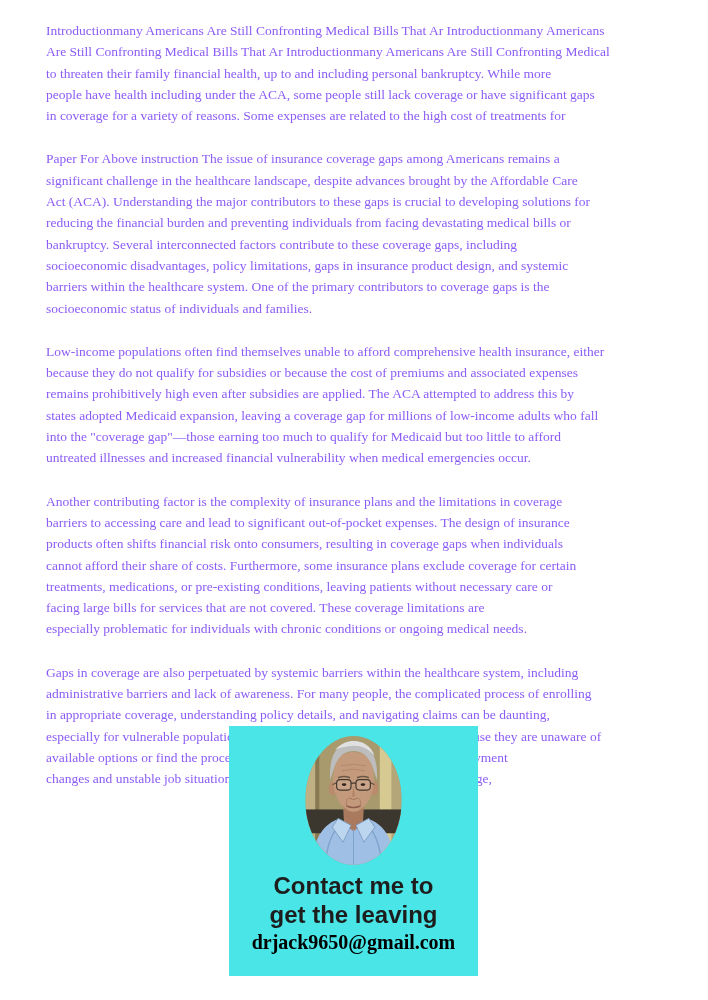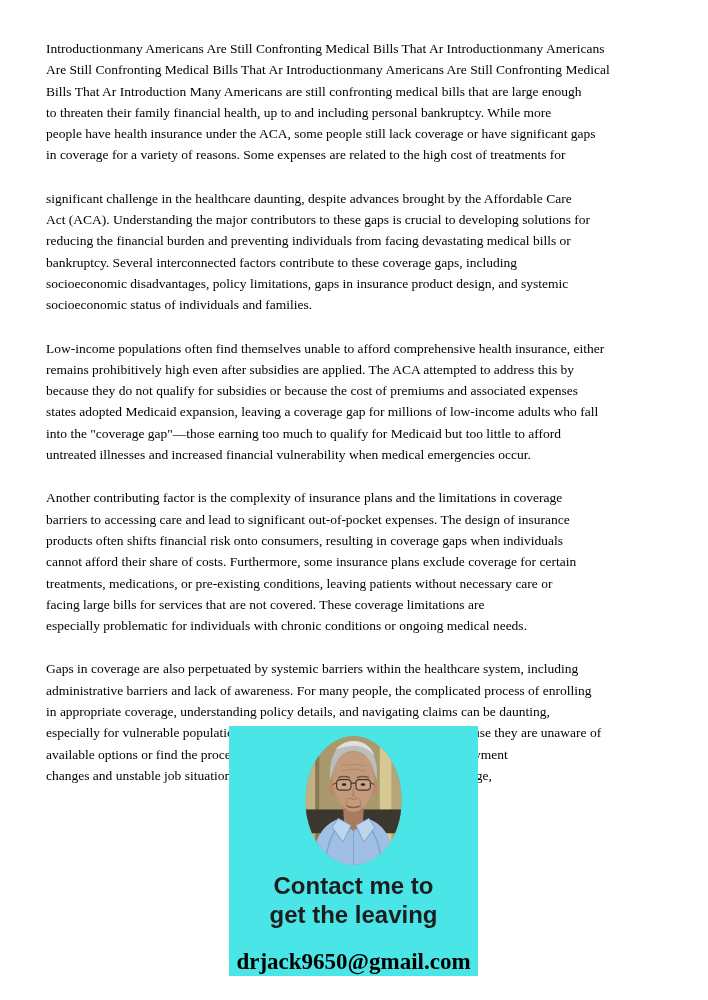--- a/index.html
+++ b/index.html
@@ -2,71 +2,72 @@
 <html><head>
 <meta charset="utf-8">
 <style>
   html,body{margin:0;padding:0;}
   body{
     width:708px;height:1000px;position:relative;overflow:hidden;
     background:#ffffff;
     font-family:"Liberation Serif", serif;
   }
   .doc{
-    position:absolute;left:46px;top:38px;width:622px;
-    color:#000000;font-size:13.5px;line-height:21.3px;
+    position:absolute;left:46px;top:20px;width:622px;
+    color:#8b5cf6;font-size:13.5px;line-height:21.3px;
   }
   .para{margin:0 0 22px 0;padding:0;}
   .ln{display:block;white-space:nowrap;}
   .promo{
     position:absolute;left:229px;top:726px;width:249px;height:250px;
     background:#49e5e7;text-align:center;z-index:5;
   }
   .portrait{
     width:97px;height:129px;margin:10px auto 0 auto;display:block;
   }
   .promo-heading{
     margin-top:6px;
     font-family:"Liberation Sans", sans-serif;
     font-weight:700;font-size:24px;line-height:29px;color:#1d1d1d;
   }
   .promo-heading span{display:block;}
   .promo-email{
-    margin-top:20px;
+    margin-top:0;
     font-family:"Liberation Serif", serif;
-    font-weight:700;font-size:23px;line-height:26px;color:#000000;
+    font-weight:700;font-size:20px;line-height:26px;color:#000000;
   }
 </style>
 </head>
 <body>
 
 <div class="doc">
 
   <p class="para">
     <span class="ln">Introductionmany Americans Are Still Confronting Medical Bills That Ar Introductionmany Americans</span>
     <span class="ln">Are Still Confronting Medical Bills That Ar Introductionmany Americans Are Still Confronting Medical</span>
-    <span class="ln">Bills That Ar Introduction Many Americans are still confronting medical bills that are large enough</span>
     <span class="ln">to threaten their family financial health, up to and including personal bankruptcy. While more</span>
-    <span class="ln">people have health insurance under the ACA, some people still lack coverage or have significant gaps</span>
+    <span class="ln">people have health including under the ACA, some people still lack coverage or have significant gaps</span>
     <span class="ln">in coverage for a variety of reasons. Some expenses are related to the high cost of treatments for</span>
   </p>
 
   <p class="para">
-    <span class="ln">significant challenge in the healthcare daunting, despite advances brought by the Affordable Care</span>
+    <span class="ln">Paper For Above instruction The issue of insurance coverage gaps among Americans remains a</span>
+    <span class="ln">significant challenge in the healthcare landscape, despite advances brought by the Affordable Care</span>
     <span class="ln">Act (ACA). Understanding the major contributors to these gaps is crucial to developing solutions for</span>
     <span class="ln">reducing the financial burden and preventing individuals from facing devastating medical bills or</span>
     <span class="ln">bankruptcy. Several interconnected factors contribute to these coverage gaps, including</span>
     <span class="ln">socioeconomic disadvantages, policy limitations, gaps in insurance product design, and systemic</span>
+    <span class="ln">barriers within the healthcare system. One of the primary contributors to coverage gaps is the</span>
     <span class="ln">socioeconomic status of individuals and families.</span>
   </p>
 
   <p class="para">
     <span class="ln">Low-income populations often find themselves unable to afford comprehensive health insurance, either</span>
+    <span class="ln">because they do not qualify for subsidies or because the cost of premiums and associated expenses</span>
     <span class="ln">remains prohibitively high even after subsidies are applied. The ACA attempted to address this by</span>
-    <span class="ln">because they do not qualify for subsidies or because the cost of premiums and associated expenses</span>
     <span class="ln">states adopted Medicaid expansion, leaving a coverage gap for millions of low-income adults who fall</span>
     <span class="ln">into the "coverage gap"—those earning too much to qualify for Medicaid but too little to afford</span>
     <span class="ln">untreated illnesses and increased financial vulnerability when medical emergencies occur.</span>
   </p>
 
   <p class="para">
     <span class="ln">Another contributing factor is the complexity of insurance plans and the limitations in coverage</span>
     <span class="ln">barriers to accessing care and lead to significant out-of-pocket expenses. The design of insurance</span>
     <span class="ln">products often shifts financial risk onto consumers, resulting in coverage gaps when individuals</span>
     <span class="ln">cannot afford their share of costs. Furthermore, some insurance plans exclude coverage for certain</span>

